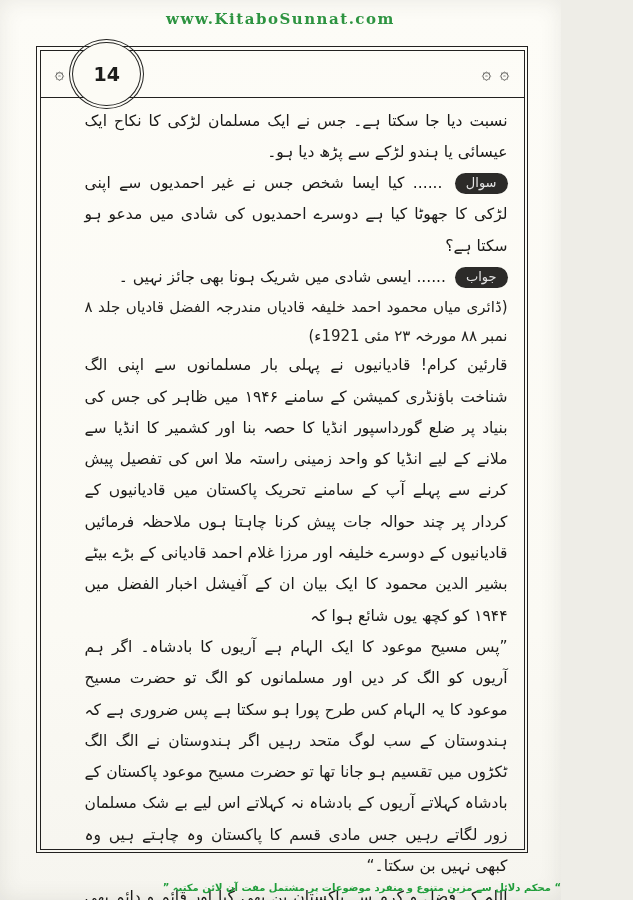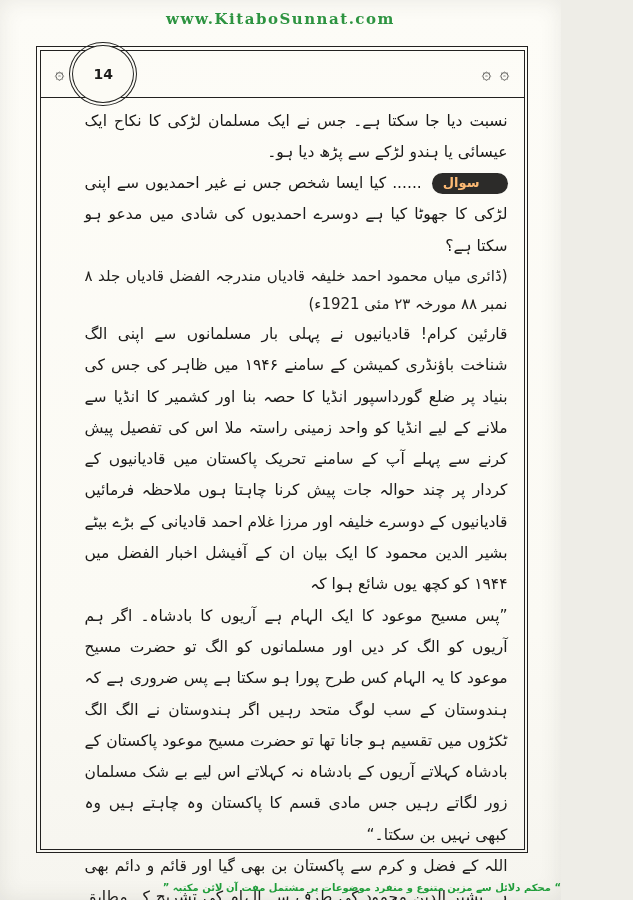--- a/index.html
+++ b/index.html
@@ -57,21 +57,21 @@
     line-height:1;
   }
   .badge14 {
     display:inline-block;
     border:1.5px solid #242422;
     outline:1px solid #242422;
     outline-offset:2px;
     border-radius:50%;
     padding:20px 20px;
     font-weight:bold;
-    font-size:14px;
+    font-size:19px;
     color:#1d1d1b;
     background:#fcfbf5;
   }
   .title {
     font-weight:bold;
     font-size:20px;
     color:#1c1b19;
     direction:rtl;
     padding:0 4px;
   }
@@ -82,25 +82,25 @@
     font-size:15.5px;
     line-height:2.02;
     color:#1b1a18;
     text-align:justify;
     margin-left:28px;
   }
   .text p { margin:0; }
   .pill {
     display:inline-block;
     background:#2c2b29;
-    color:#fdba74;
+    color:#e5e5e5;
     border-radius:11px;
-    padding:0 28px 2px 11px;
+    padding:0 11px 2px 11px;
     font-size:13px;
-    font-weight:bold;
+    font-weight:normal;
     line-height:1.5;
     vertical-align:middle;
     margin-left:4px;
   }
   .cite {
     font-size:15px;
     line-height:1.9;
     color:#23221f;
   }
   .quote { font-weight:400; }
@@ -135,20 +135,24 @@
       </div>
 
       <div class="text" dir="rtl">
         <p>نسبت دیا جا سکتا ہے۔ جس نے ایک مسلمان لڑکی کا نکاح ایک عیسائی یا ہندو لڑکے سے پڑھ دیا ہو۔</p>
 
         <p>
           <span class="pill">سوال</span>
           <span>...... کیا ایسا شخص جس نے غیر احمدیوں سے اپنی لڑکی کا جھوٹا کیا ہے دوسرے احمدیوں کی شادی میں مدعو ہو سکتا ہے؟</span>
         </p>
 
+        <p>
+          <span class="pill">جواب</span>
+          <span>...... ایسی شادی میں شریک ہونا بھی جائز نہیں ۔</span>
+        </p>
 
         <p class="cite">(ڈائری میاں محمود احمد خلیفہ قادیاں مندرجہ الفضل قادیاں جلد ۸ نمبر ۸۸ مورخہ ۲۳ مئی 1921ء)</p>
 
         <p>قارئین کرام! قادیانیوں نے پہلی بار مسلمانوں سے اپنی الگ شناخت باؤنڈری کمیشن کے سامنے ۱۹۴۶ میں ظاہر کی جس کی بنیاد پر ضلع گورداسپور انڈیا کا حصہ بنا اور کشمیر کا انڈیا سے ملانے کے لیے انڈیا کو واحد زمینی راستہ ملا اس کی تفصیل پیش کرنے سے پہلے آپ کے سامنے تحریک پاکستان میں قادیانیوں کے کردار پر چند حوالہ جات پیش کرنا چاہتا ہوں ملاحظہ فرمائیں قادیانیوں کے دوسرے خلیفہ اور مرزا غلام احمد قادیانی کے بڑے بیٹے بشیر الدین محمود کا ایک بیان ان کے آفیشل اخبار الفضل میں ۱۹۴۴ کو کچھ یوں شائع ہوا کہ</p>
 
         <p class="quote">”پس مسیح موعود کا ایک الہام ہے آریوں کا بادشاہ۔ اگر ہم آریوں کو الگ کر دیں اور مسلمانوں کو الگ تو حضرت مسیح موعود کا یہ الہام کس طرح پورا ہو سکتا ہے پس ضروری ہے کہ ہندوستان کے سب لوگ متحد رہیں اگر ہندوستان نے الگ الگ ٹکڑوں میں تقسیم ہو جانا تھا تو حضرت مسیح موعود پاکستان کے بادشاہ کہلاتے آریوں کے بادشاہ نہ کہلاتے اس لیے بے شک مسلمان زور لگاتے رہیں جس مادی قسم کا پاکستان وہ چاہتے ہیں وہ کبھی نہیں بن سکتا۔“</p>
 
 
         <p>اللہ کے فضل و کرم سے پاکستان بن بھی گیا اور قائم و دائم بھی ہے بشیر الدین محمود کی طرف سے الہام کی تشریح کے مطابق مرزا جی کے الہام آریوں کے بادشاہ کو جھوٹا ثابت کر کے مرزا جی کے منہ پر کالک مل گیا خیر آگے بڑھتے ہیں بشیر الدین محمود کا ایک اور بیان ملاحظہ</p>
       </div>

